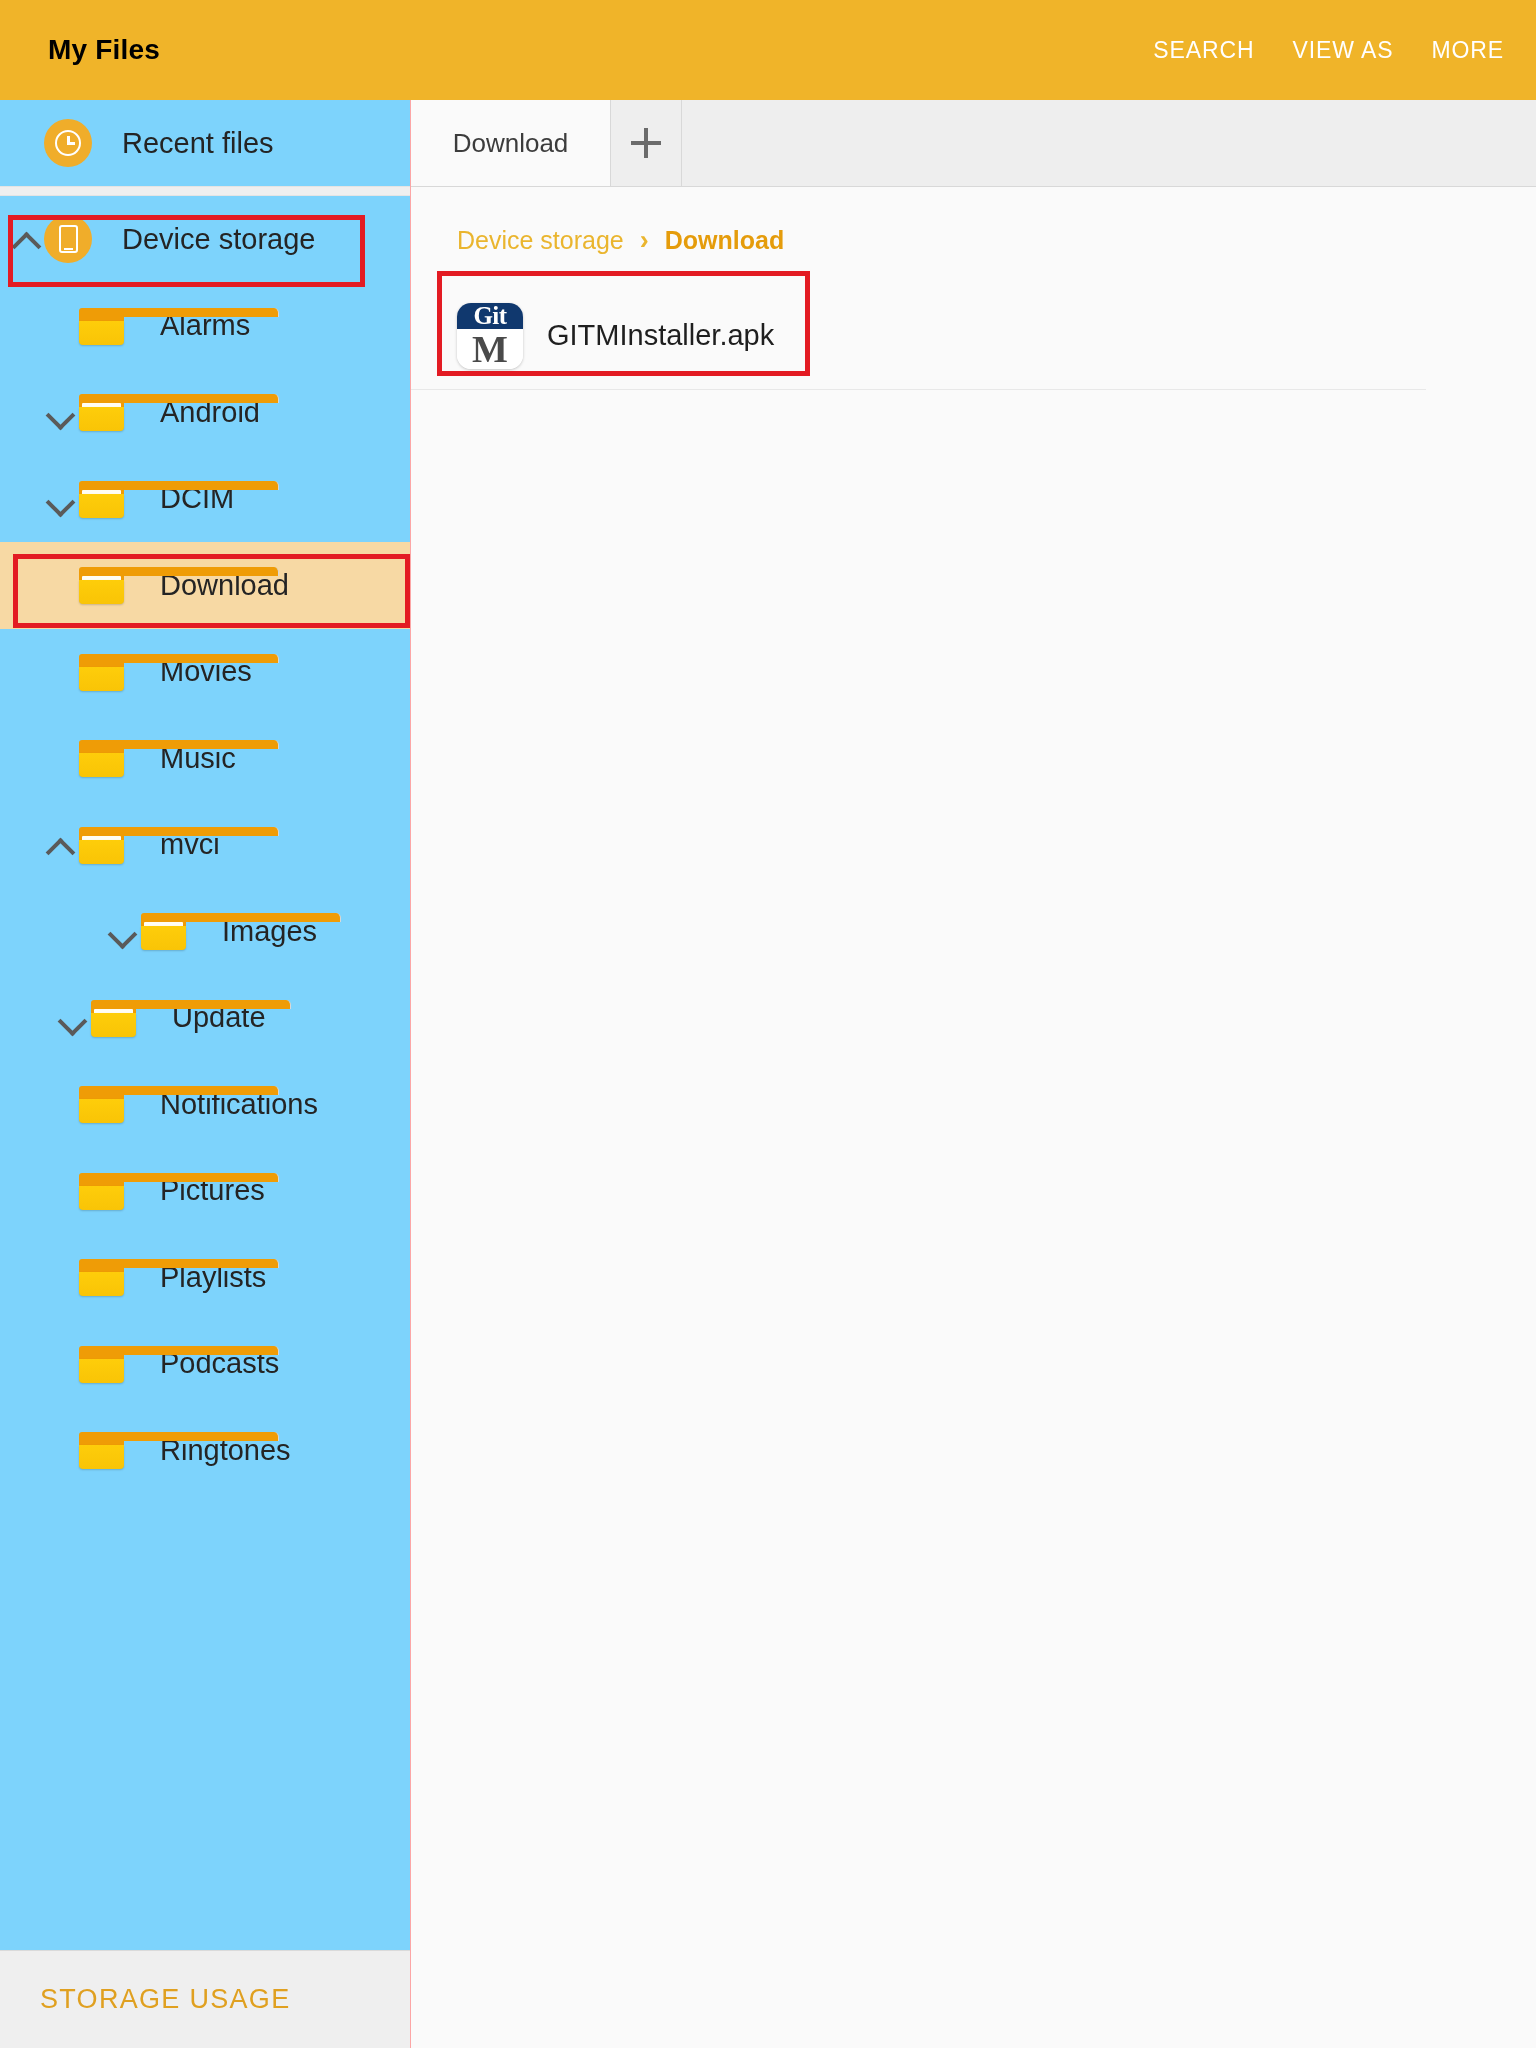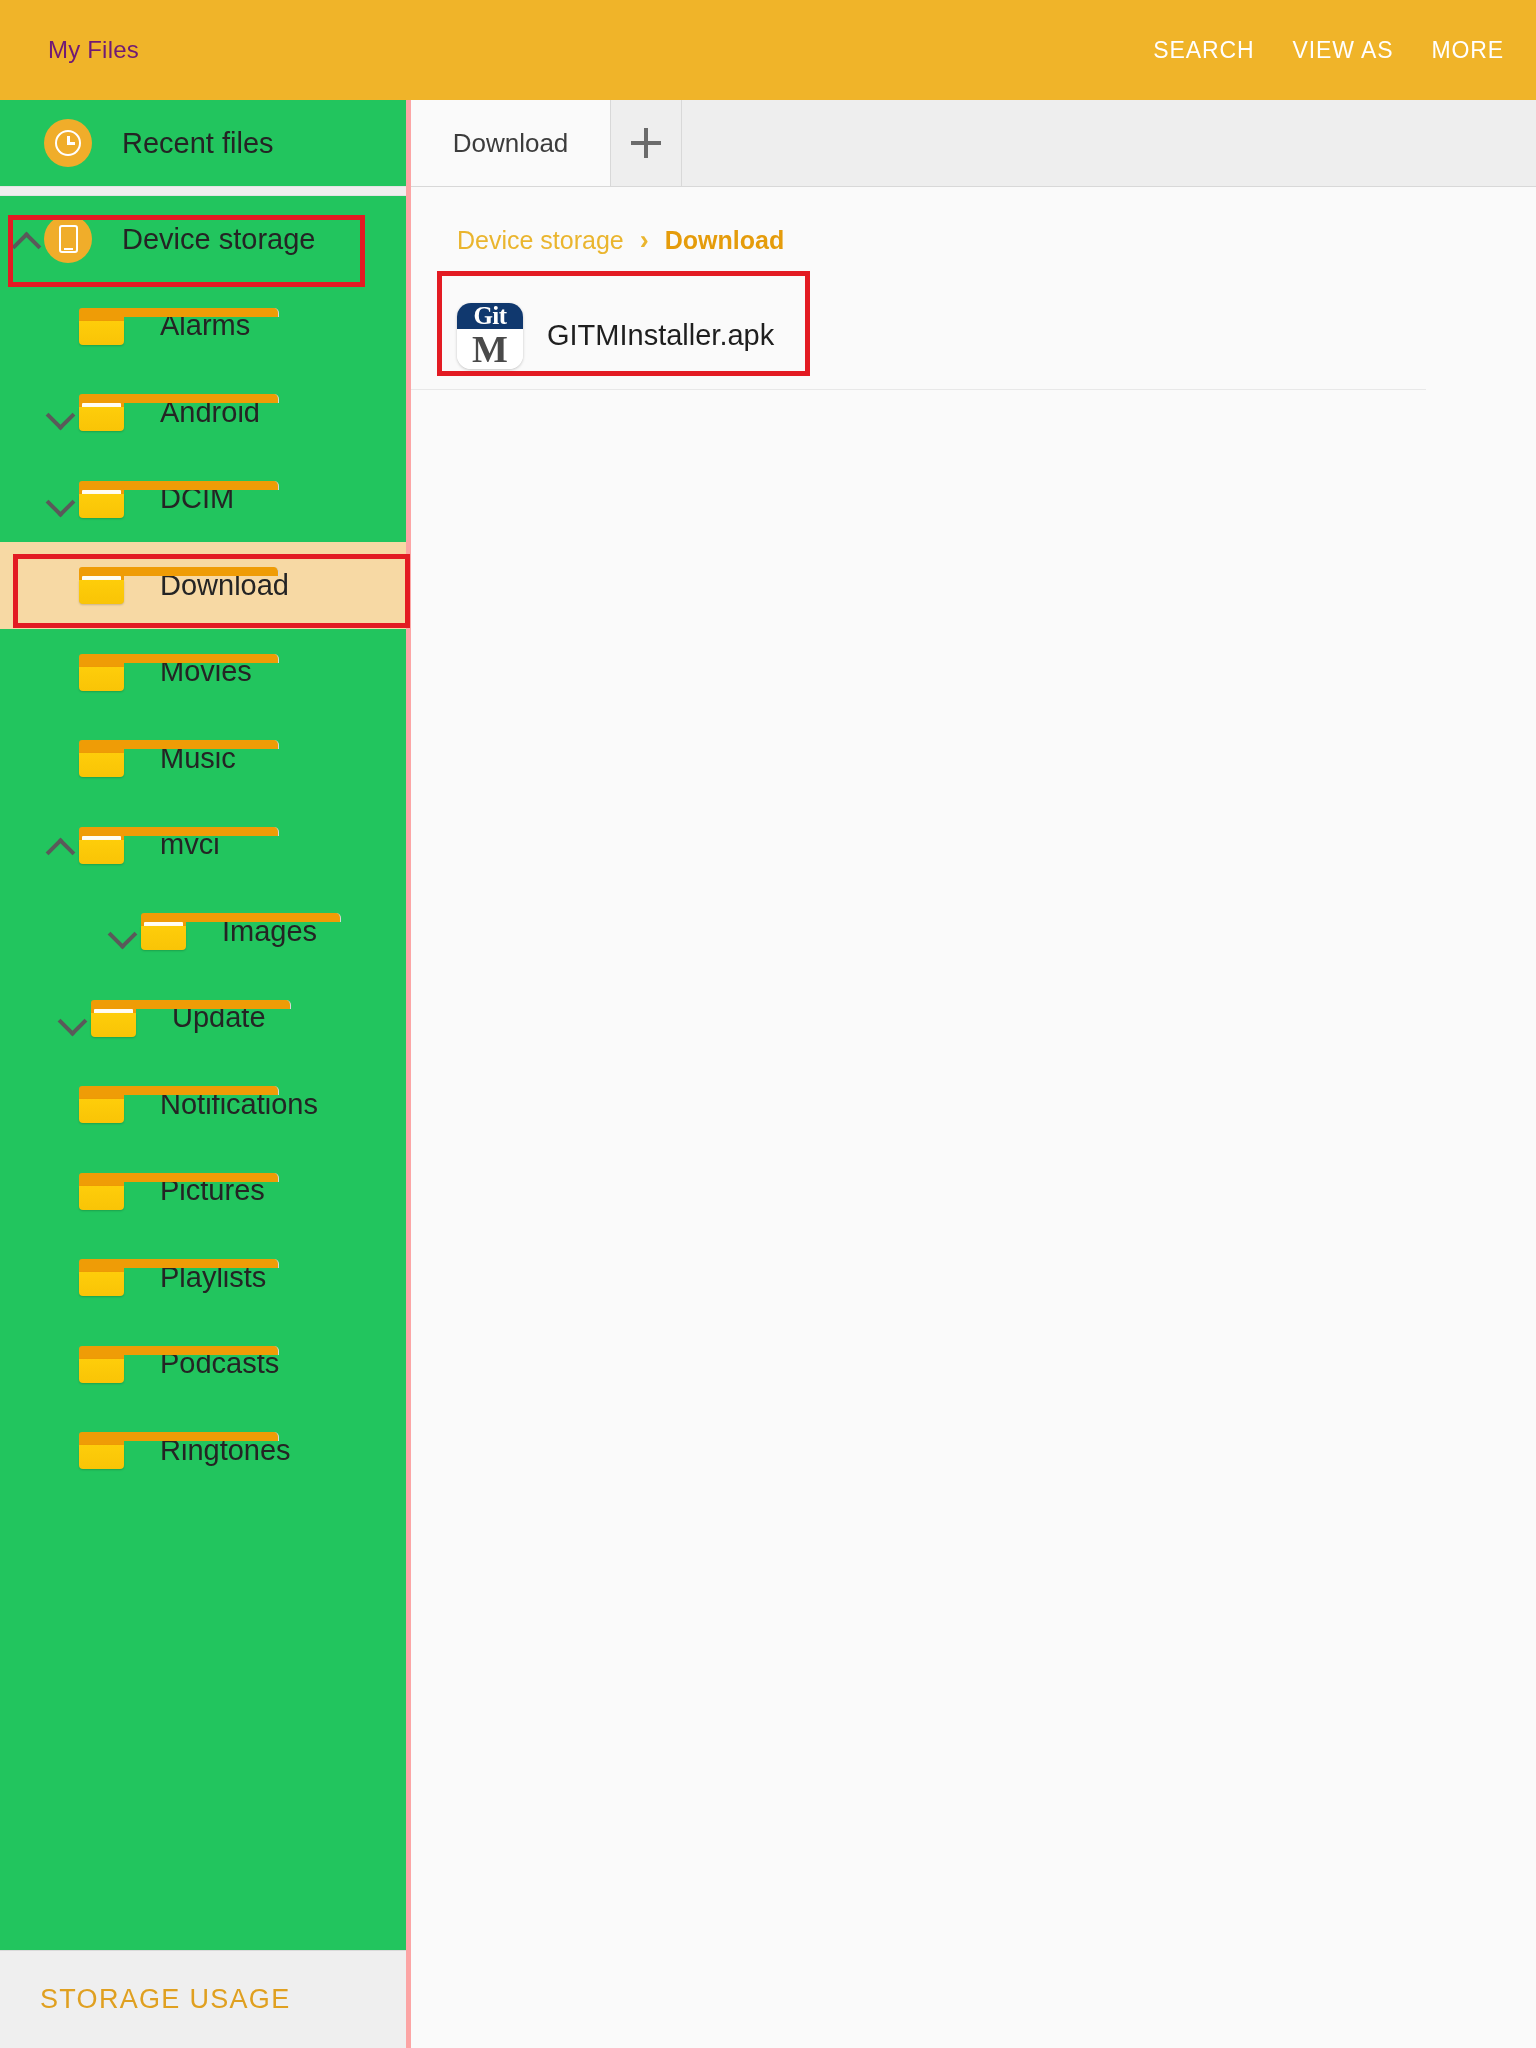--- a/index.html
+++ b/index.html
@@ -22,23 +22,23 @@
   .appbar {
     height: 100px;
     min-height: 100px;
     background: #f0b429;
     display: flex;
     align-items: center;
     padding: 0 0 0 48px;
     position: relative;
   }
   .appbar-title {
-    color: #701a75;
-    font-size: 24px;
-    font-weight: 400;
+    color: #000000;
+    font-size: 28px;
+    font-weight: 700;
     letter-spacing: 0.2px;
   }
   .appbar-actions {
     margin-left: auto;
     display: flex;
     align-items: center;
     padding-right: 32px;
     gap: 38px;
   }
   .appbar-action {
@@ -54,22 +54,22 @@
   .body {
     flex: 1;
     display: flex;
     min-height: 0;
   }
 
   
   .sidebar {
     width: 411px;
     min-width: 411px;
-    background: #22c55e;
-    border-right: 5px solid #fca5a5;
+    background: #7dd3fc;
+    border-right: 1px solid #fca5a5;
     display: flex;
     flex-direction: column;
     position: relative;
     overflow: hidden;
   }
   .side-scroll {
     flex: 1;
     overflow: hidden;
     position: relative;
   }

